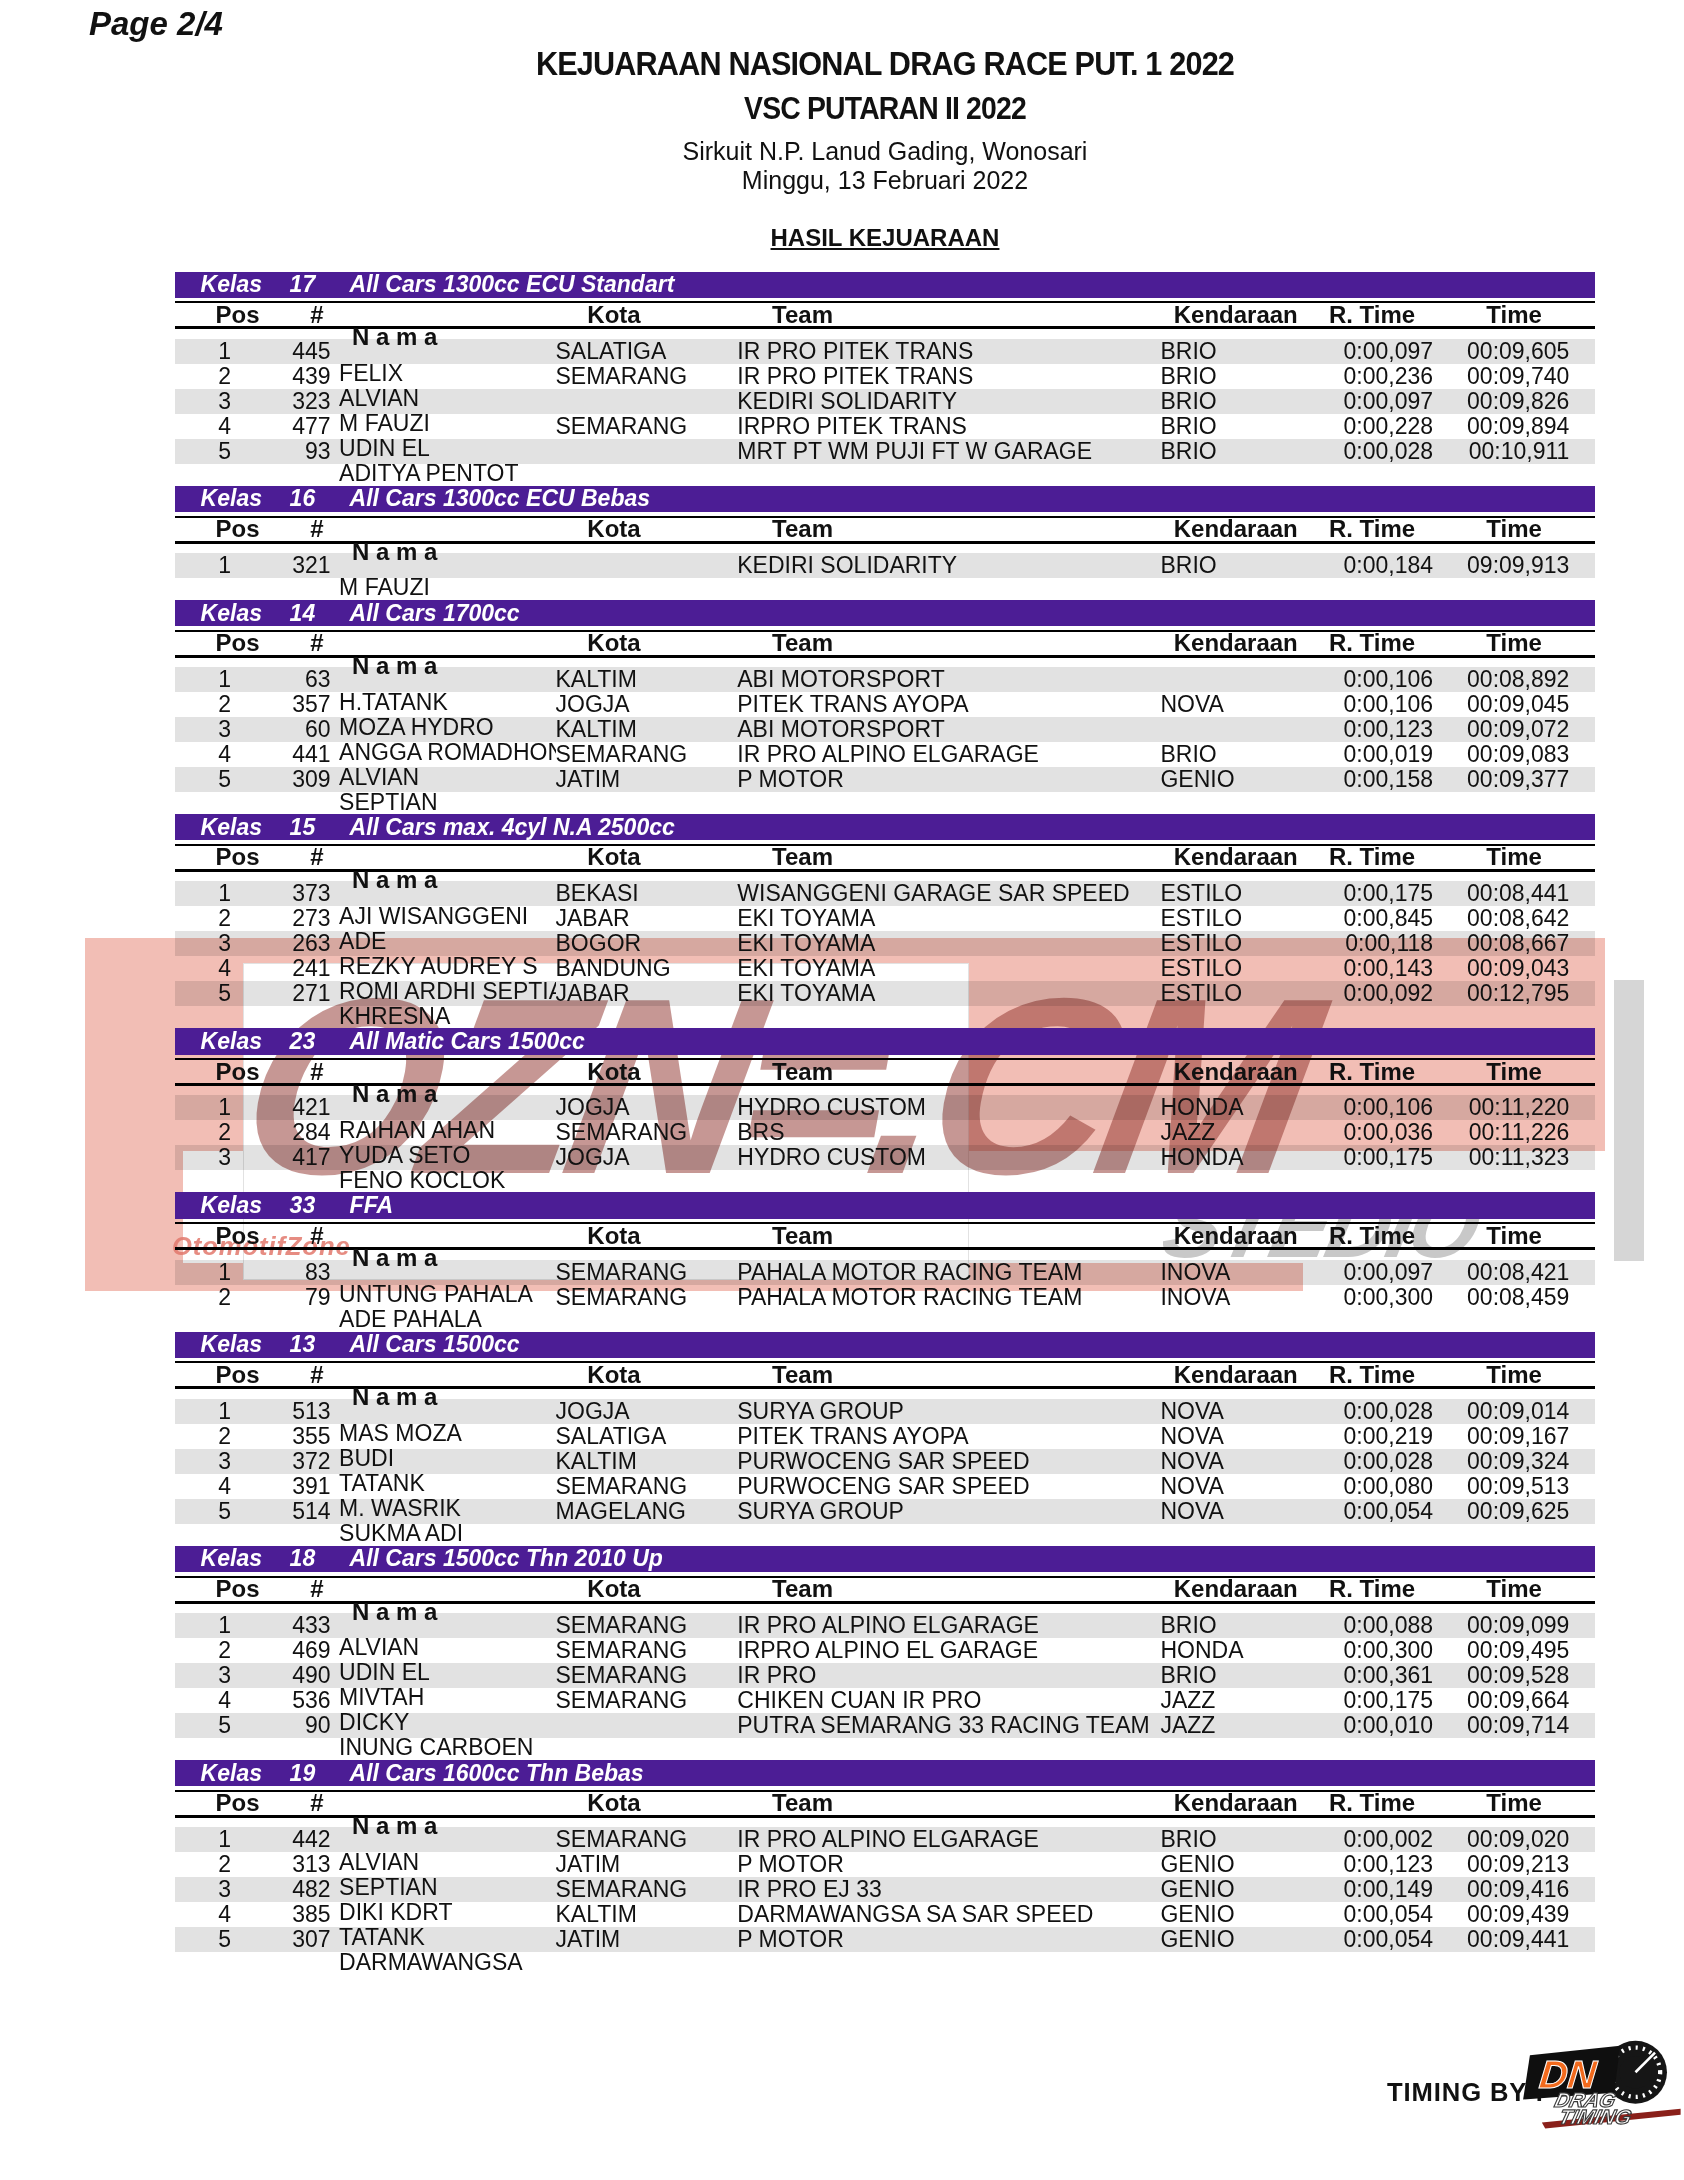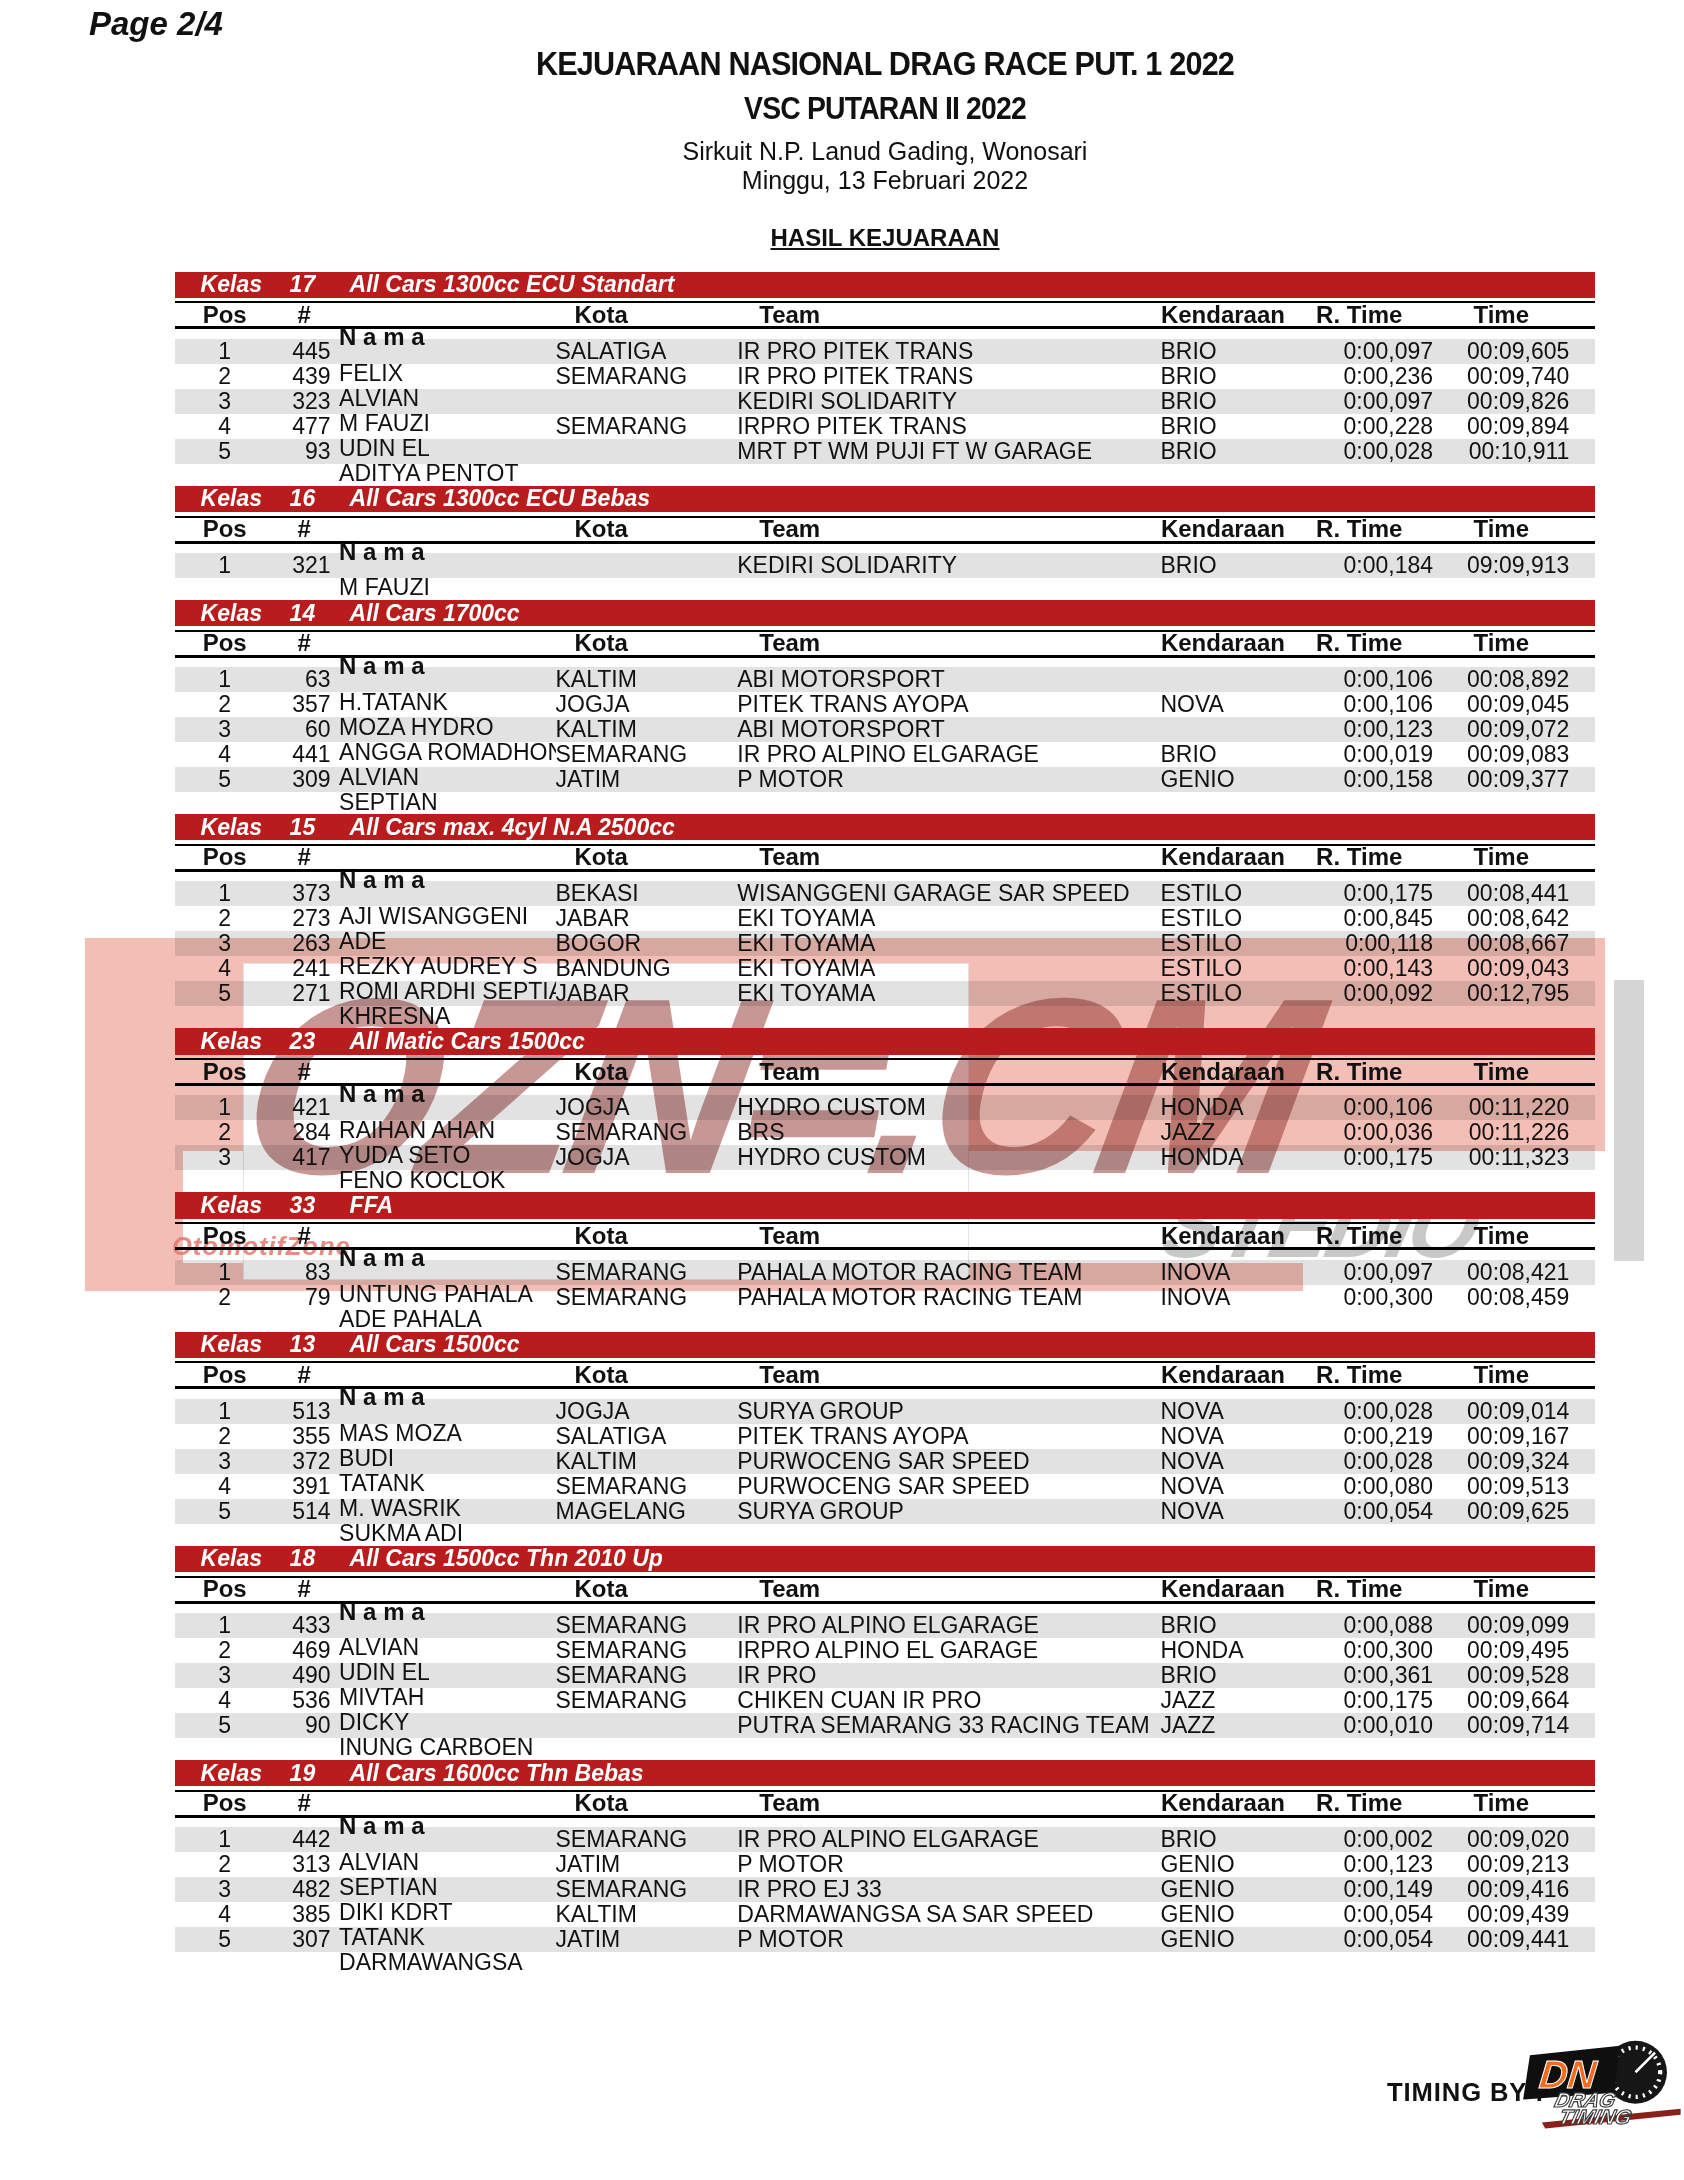--- a/index.html
+++ b/index.html
@@ -34,28 +34,28 @@
   .page-label{position:absolute;left:89px;top:5.1px;font-size:33px;font-weight:bold;font-style:italic;}
   .hdrblock{margin-left:175px;width:1420px;text-align:center;padding-top:44px;}
   .title{font-size:34px;font-weight:bold;letter-spacing:-0.9px;transform:scaleX(.90);line-height:39px;}
   .subtitle{font-size:31.5px;font-weight:bold;letter-spacing:-0.9px;transform:scaleX(.90);line-height:37px;margin-top:6.8px;}
   .venue{font-size:25px;margin-top:10.2px;line-height:29px;}
   .datetxt{font-size:25px;line-height:29px;}
   .results-title{font-size:24px;font-weight:bold;text-decoration:underline;margin-top:22px;line-height:41px;letter-spacing:0px;}
   .tables{margin-left:175px;width:1420px;margin-top:13.6px;}
   .sect{margin-bottom:22px;}
   .bar{
-    height:26.4px;background:#b91c1c;color:#fff;display:flex;align-items:center;
+    height:26.4px;background:#4c1d95;color:#fff;display:flex;align-items:center;
     font-size:23px;font-weight:bold;font-style:italic;margin-bottom:3.4px;
   }
   .bar .kword{margin-left:25.6px;width:89px;}
   .bar .knum{width:60px;}
   .hdr{
     display:flex;align-items:center;height:28px;border-top:2.6px solid #000;border-bottom:3.4px solid #000;
-    font-size:24px;font-weight:bold;box-sizing:border-box;
+    font-size:24px;font-weight:bold;box-sizing:border-box;justify-content:center;
   }
   .spacer{height:9.4px;}
   .row{display:flex;align-items:center;height:25px;font-size:23px;}
   .rows .row:nth-child(odd){background:rgba(0,0,0,0.115);}
   .cell{white-space:nowrap;overflow:hidden;box-sizing:border-box;}
   .c-pos{width:7%;text-align:center;}
   .c-num{width:4.2%;text-align:right;padding-right:3.4px;}
   .c-nama{width:15.6%;padding-left:5.1px;margin-top:45px;}
   .c-kota{width:12.8%;}
   .c-team{width:29.8%;}

